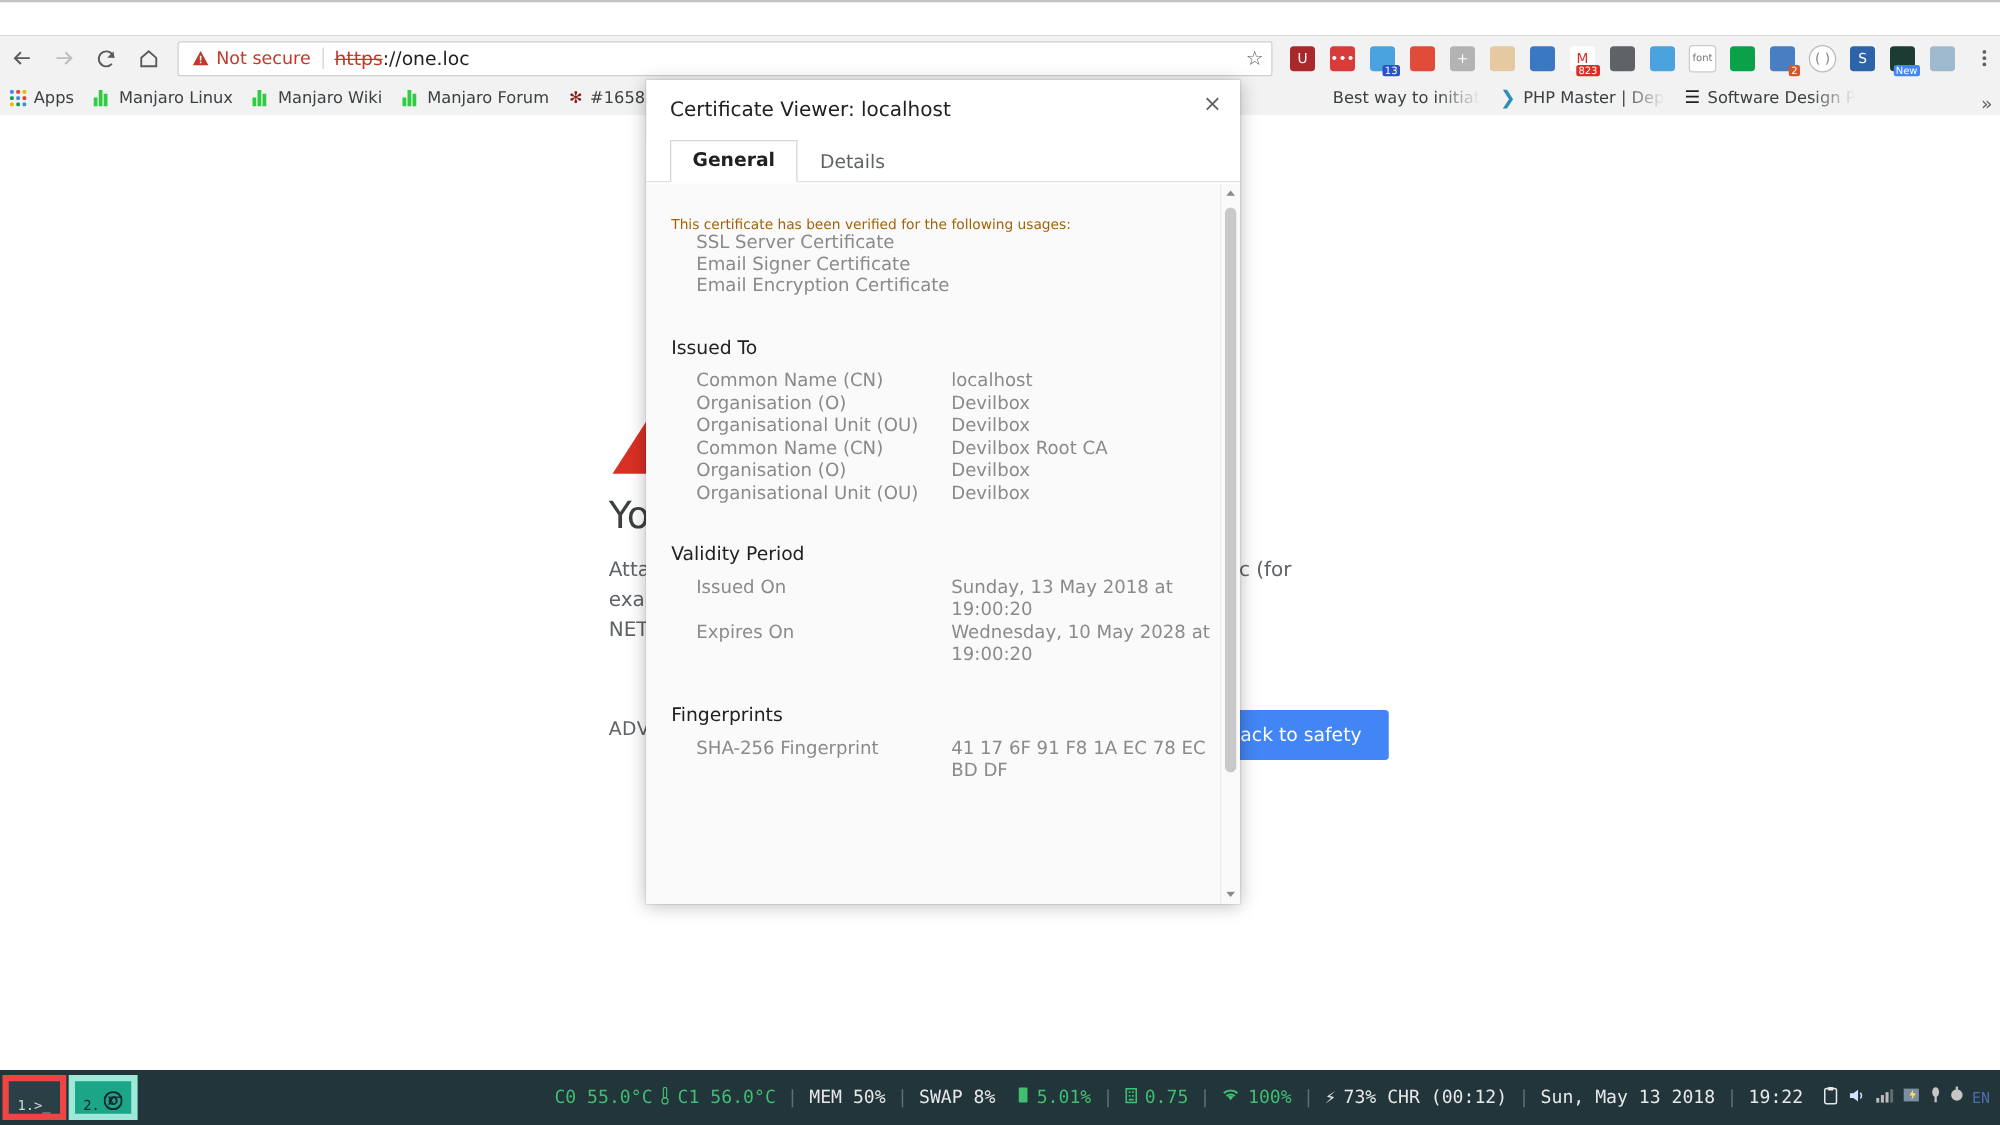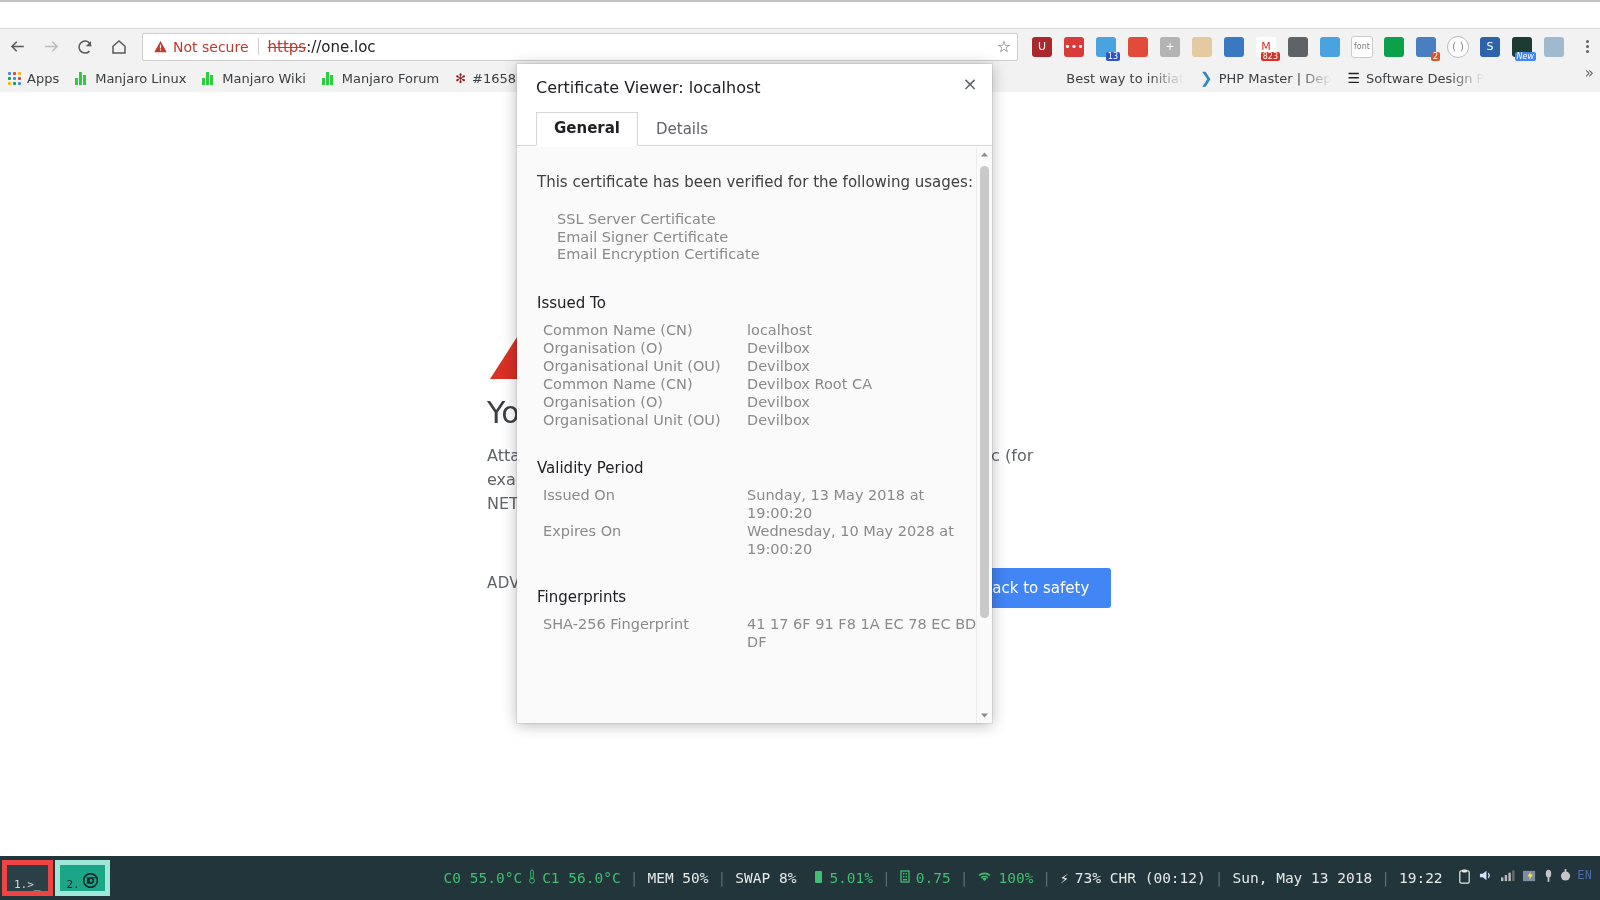--- a/index.html
+++ b/index.html
@@ -67,21 +67,21 @@
     font-family:"DejaVu Sans", sans-serif;
   }
   #menu-dots { width:26px; height:34px; display:flex; flex-direction:column;
     align-items:center; justify-content:center; gap:2px; }
   #menu-dots i { width:3px; height:3px; background:#5f6368; border-radius:50%; display:block;}
 
   
   #bookmarks {
     position:absolute; left:0; top:62px; width:1600px; height:28px;
     background:#f2f2f2; border-bottom:1px solid #dadada;
-    display:flex; align-items:flex-start; font-size:13px; color:#3c4043;
+    display:flex; align-items:flex-end; font-size:13px; color:#3c4043;
     overflow:hidden; white-space:nowrap;
   }
   .bm { display:flex; align-items:center; gap:6px; padding:0 8px; height:28px; }
   .bm-label { font-size:13px; color:#3c4043; font-family:"DejaVu Sans", sans-serif; }
   .bm-label.fade { -webkit-mask-image:linear-gradient(to right,#000 70%,transparent 100%);
                    mask-image:linear-gradient(to right,#000 70%,transparent 100%); }
   #apps-grid { display:grid; grid-template-columns:repeat(3,3px); grid-gap:2px; }
   #apps-grid i { width:3px;height:3px;display:block;border-radius:1px; }
   .bar-icon { width:14px; height:14px; display:flex; align-items:flex-end; gap:1px; }
   .bar-icon i { display:block; width:3px; background:#2ecc40; }
@@ -151,27 +151,27 @@
   }
   #cert-body {
     flex:1; position:relative; overflow:hidden; background:#fafafa;
     border-top:1px solid #fff;
   }
   #cert-scrollarea {
     position:absolute; left:0; top:0; right:15px; bottom:0;
     padding:26px 0 0 20px; box-sizing:border-box;
     background:#fafafa;
   }
-  #cert-intro { font-size:15px; color:#404040; margin:0 0 20px 0; }
+  #cert-intro { font-size:11px; color:#a16207; margin:0 0 0 0; }
   .usage-list { margin:0 0 0 20px; padding:0; list-style:none; }
   .usage-list li { font-size:14.5px; color:#8a8a8a; line-height:17.5px; }
   .cert-section-title {
     font-size:15px; color:#202124; margin:30px 0 9px 0;
   }
-  .kv { display:flex; margin-left:6px; line-height:18px; }
+  .kv { display:flex; margin-left:20px; line-height:18px; }
   .kv .k { width:204px; flex:none; font-size:14.5px; color:#8a8a8a; }
   .kv .v { font-size:14.5px; color:#8a8a8a; }
   .kv.wrapv .v { width:245px; }
 
   
   #cert-scrollbar {
     position:absolute; right:0; top:0; width:15px; bottom:0;
     background:#fafafa; border-left:1px solid #ededed;
   }
   .sb-arrow { width:15px; height:15px; display:flex; align-items:center; justify-content:center; }
@@ -194,21 +194,21 @@
   }
   .tb-task.active { background:#1aa687; color:#11262b; border-color:#9fe8d8; }
   #tb-status {
     margin-left:auto; display:flex; align-items:center; gap:0;
     font-size:14.5px; white-space:nowrap; padding-right:8px;
   }
   #tb-status .grp { display:flex; align-items:center; gap:6px; padding:0 9px; }
   .st-green { color:#3fbf6f; }
   .st-white { color:#e8e8e8; }
   .sep { color:#5c6f74; }
-  .tray { display:flex; gap:7px; padding-left:6px;font-family:Liberation Mono, monospace; }
+  .tray { display:flex; align-items:center; gap:7px; padding-left:6px; }
 </style>
 </head>
 <body>
 
 <div id="window-frame">
 
   <div id="titlebar-strip"></div>
 
   <div id="toolbar">
     <div class="nav-btn">
@@ -291,21 +291,21 @@
           <span class="badge" style="background: rgb(217, 86, 43);">2</span>
         </span>
         <span class="ext">
           <span class="glyph" style="background: rgb(255, 255, 255); color: rgb(136, 136, 136); border: 1px solid rgb(187, 187, 187); border-radius: 50%;">( )</span>
         </span>
         <span class="ext">
           <span class="glyph" style="background: rgb(45, 99, 168);">S</span>
         </span>
         <span class="ext">
           <span class="glyph" style="background: rgb(28, 60, 51);"></span>
-          <span class="badge" style="background: rgb(66, 133, 244); font-style: italic;">New</span>
+          <span class="badge" style="background: rgb(66, 133, 244);">New</span>
         </span>
         <span class="ext">
           <span class="glyph" style="background: rgb(159, 185, 207);"></span>
         </span>
       </div>
 
     <div id="menu-dots">
         <i></i>
         <i></i>
         <i></i>

